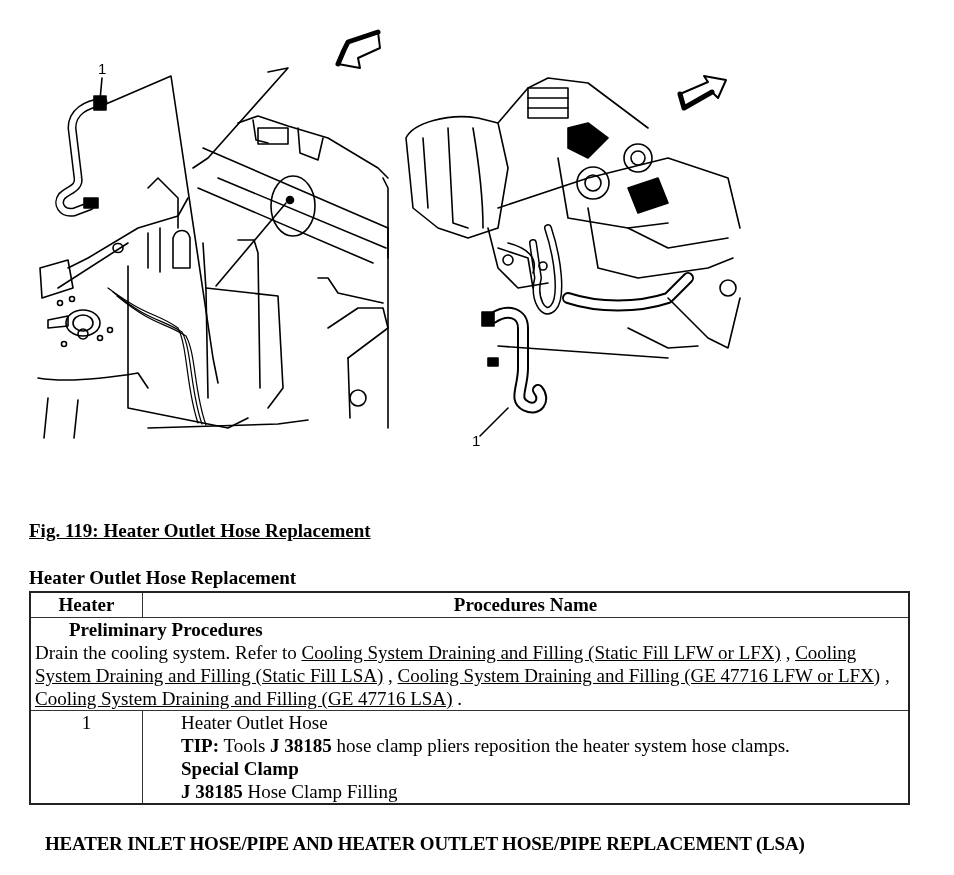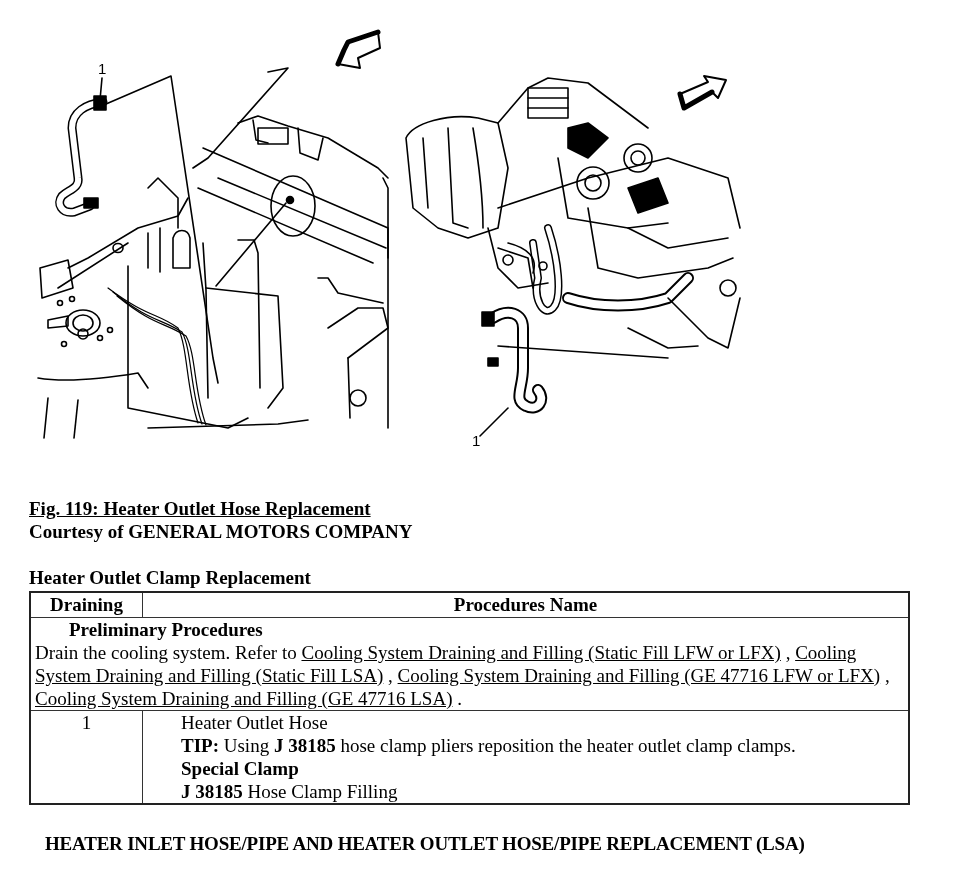--- a/index.html
+++ b/index.html
@@ -1,21 +1,21 @@
 <!DOCTYPE html>
 <html><head>
 <meta charset="utf-8">
 <style>
   html, body { margin: 0; padding: 0; background: #ffffff; }
   body { width: 954px; height: 875px; position: relative; overflow: hidden;
          font-family: "Liberation Serif", "DejaVu Serif", serif; color: #000; }
   .figure { position: absolute; left: 28px; top: 28px; width: 720px; height: 440px; }
   .figure svg { width: 100%; height: 100%; }
   .caption { position: absolute; left: 29px; top: 497px; font-size: 19px; font-weight: bold; line-height: 23px; }
-  .caption .fig-title { text-decoration: underline; display: block; }
+  .caption .fig-title { text-decoration: underline; display: block; margin-top: 22px; }
   .caption .courtesy { display: block; }
   .table-title { position: absolute; left: 29px; top: 567px; font-size: 19px; font-weight: bold; line-height: 22px; }
   table.parts { position: absolute; left: 29px; top: 591px; width: 881px; border-collapse: collapse;
                 font-size: 19px; line-height: 23px; border: 2px solid #222; }
   table.parts th, table.parts td { border: 1px solid #333; padding: 0 4px; vertical-align: top; }
   table.parts th { font-weight: bold; text-align: center; height: 24px; }
   th.callout-col { width: 103px; }
   td.callout-cell { text-align: center; vertical-align: middle; }
   .bold { font-weight: bold; }
   .link { font-weight: normal; text-decoration: underline; cursor: pointer; }
@@ -140,44 +140,43 @@
       <circle cx="480" cy="232" r="5"></circle>
       <circle cx="515" cy="238" r="4"></circle>
       <path d="M540,100 L560,95 L580,110 L560,130 L540,120 Z" fill="#000"></path>
       <path d="M600,160 L630,150 L640,175 L610,185 Z" fill="#000"></path>
     </g>
   </svg>
 </div>
 
 <div class="caption">
   <span class="fig-title">Fig. 119: Heater Outlet Hose Replacement</span>
-  <span class="courtesy">Courtesy of GENERAL MOTORS COMPANY</span>
 </div>
 
-<div class="table-title">Heater Outlet Clamp Replacement</div>
+<div class="table-title">Heater Outlet Hose Replacement</div>
 
 <table class="parts">
   <thead>
     <tr>
-      <th class="callout-col">Draining</th>
+      <th class="callout-col">Heater</th>
       <th>Procedures Name</th>
     </tr>
   </thead>
   <tbody>
     <tr>
       <td colspan="2">
         <span class="bold line">Preliminary Procedures</span>
         <span>Drain the cooling system. Refer to </span><span class="link">Cooling System Draining and Filling (Static Fill LFW or LFX)</span><span> , </span><span class="link">Cooling System Draining and Filling (Static Fill LSA)</span><span> , </span><span class="link">Cooling System Draining and Filling (GE 47716 LFW or LFX)</span><span> , </span><span class="link">Cooling System Draining and Filling (GE 47716 LSA)</span><span> .</span>
       </td>
     </tr>
     <tr>
       <td class="callout-cell">1</td>
       <td>
         <span class="line">Heater Outlet Hose</span>
-        <span class="line"><span class="bold">TIP:</span><span> Using </span><span class="bold">J 38185</span><span> hose clamp pliers reposition the heater outlet clamp clamps.</span></span>
+        <span class="line"><span class="bold">TIP:</span><span> Tools </span><span class="bold">J 38185</span><span> hose clamp pliers reposition the heater system hose clamps.</span></span>
         <span class="bold line">Special Clamp</span>
         <span class="line"><span class="bold">J 38185</span><span> Hose Clamp Filling</span></span>
       </td>
     </tr>
   </tbody>
 </table>
 
 <div class="section-heading">HEATER INLET HOSE/PIPE AND HEATER OUTLET HOSE/PIPE REPLACEMENT (LSA)</div>
 
 </body></html>

